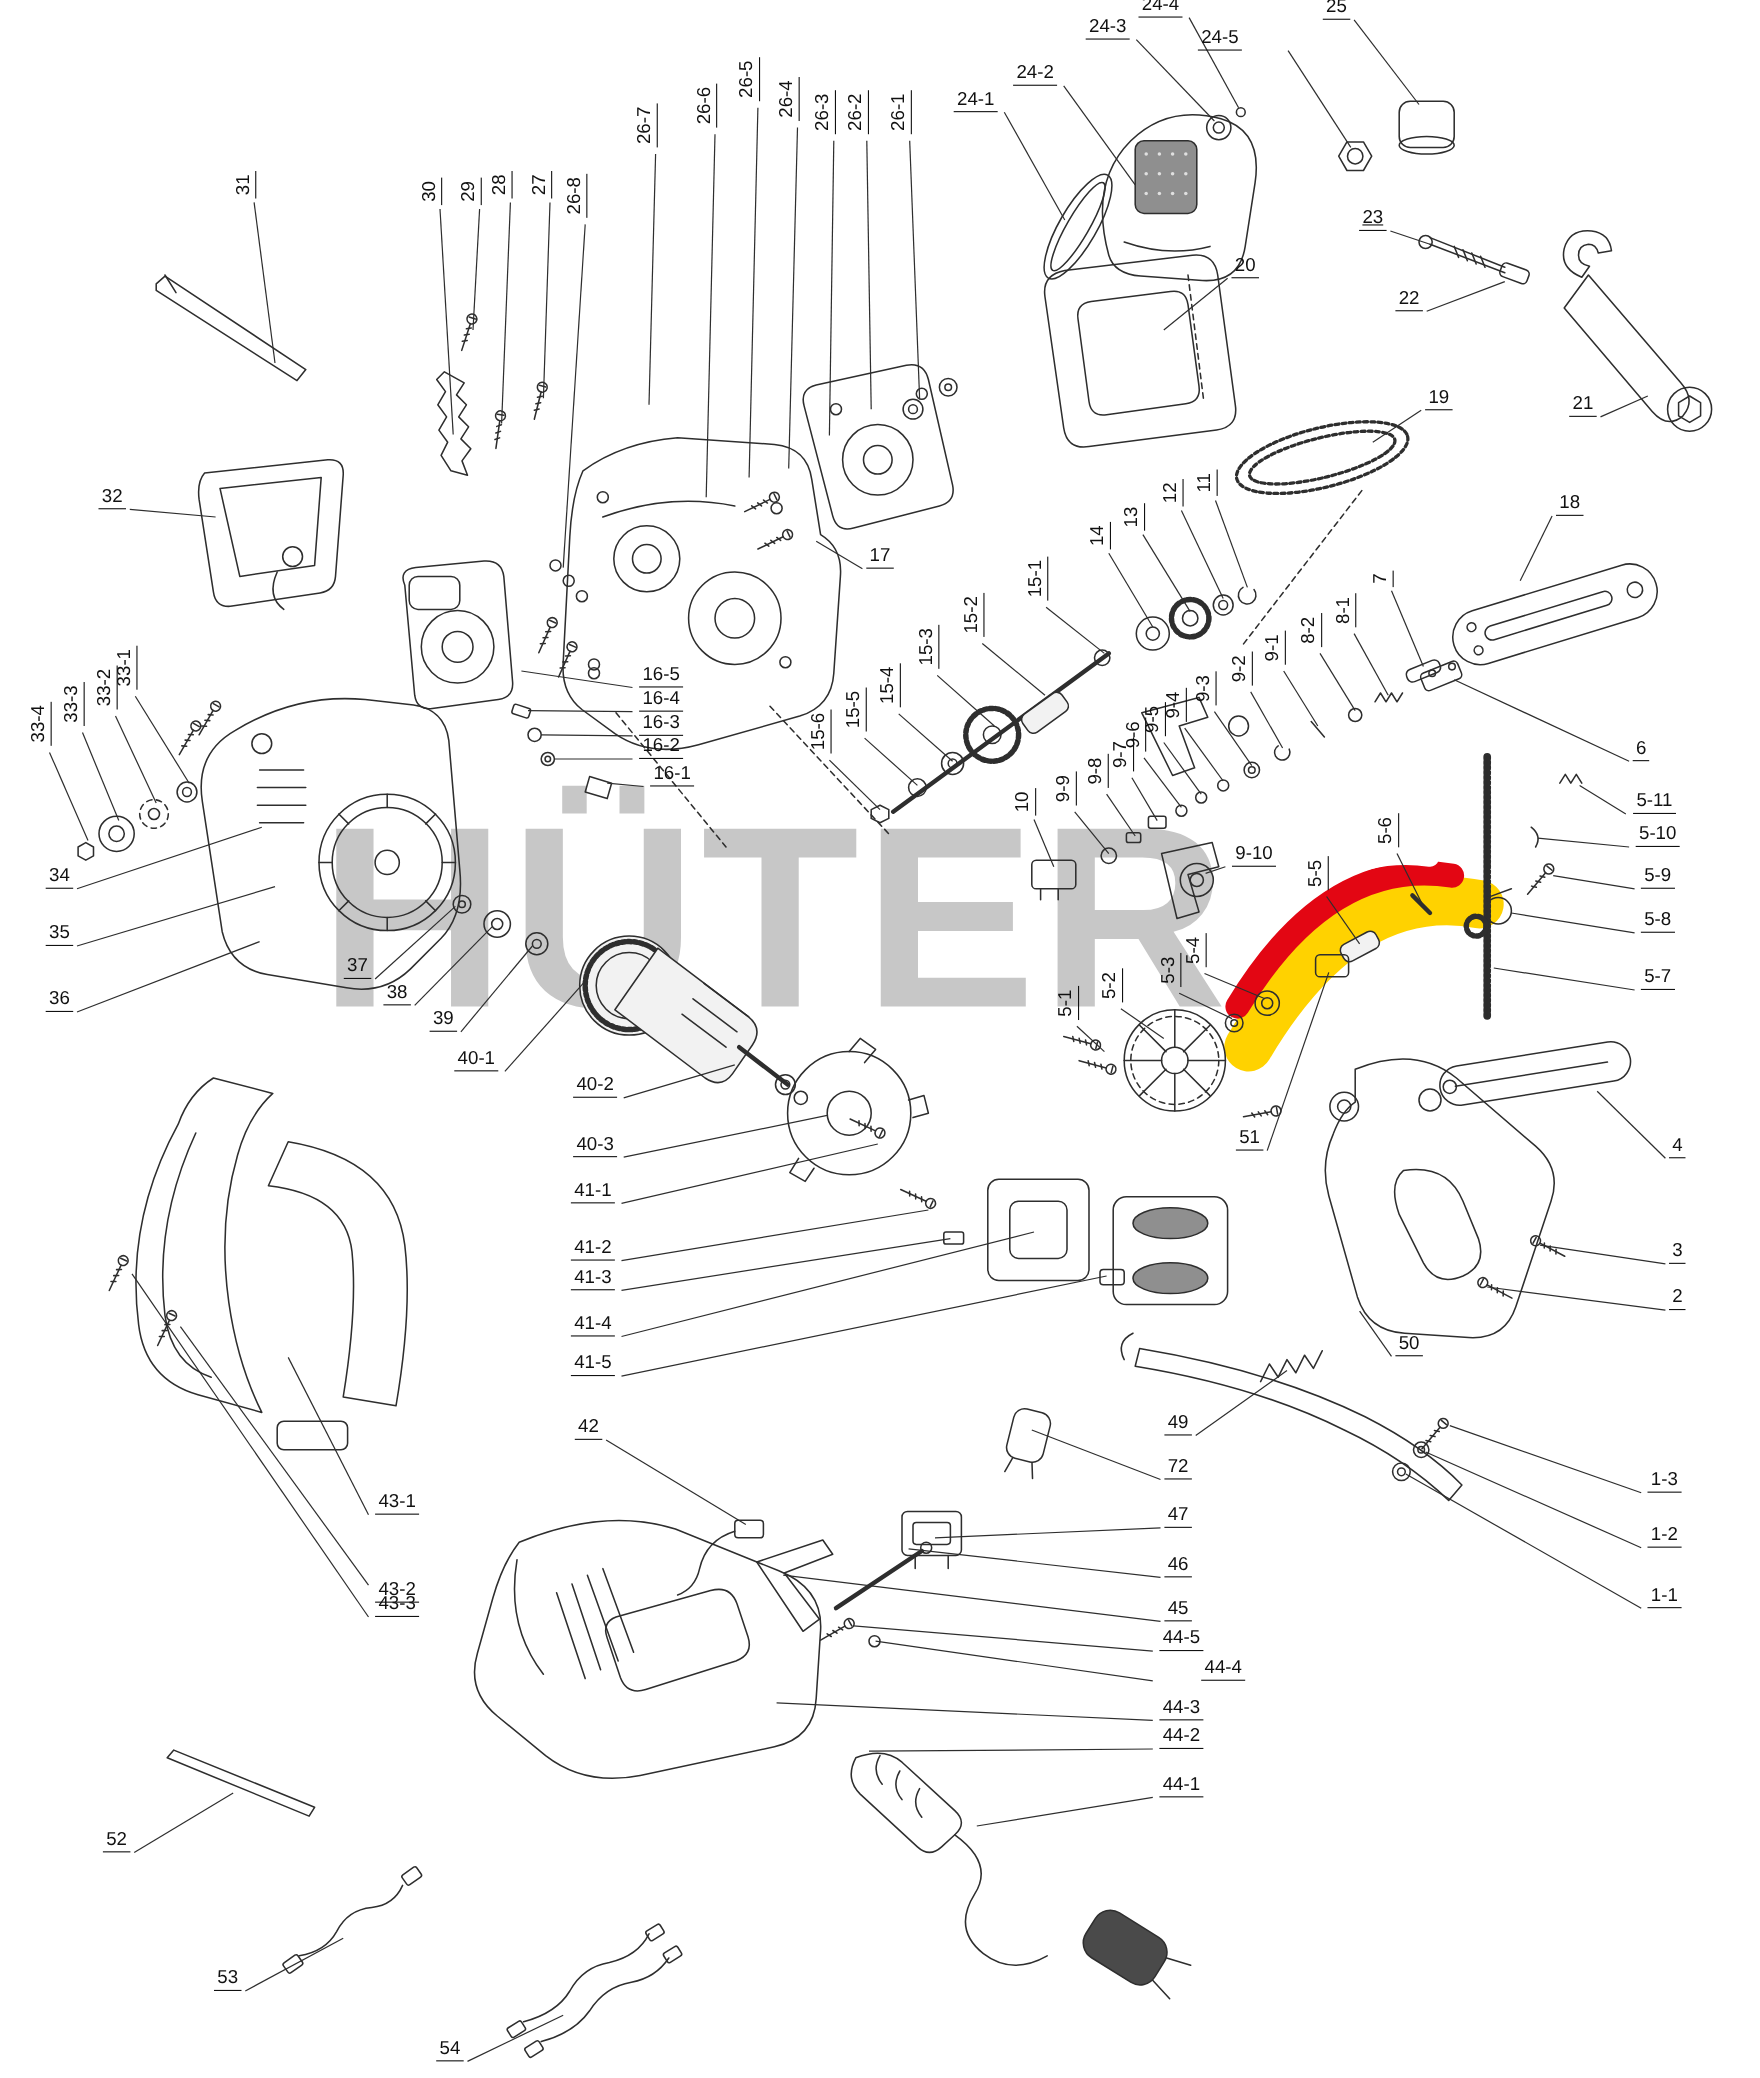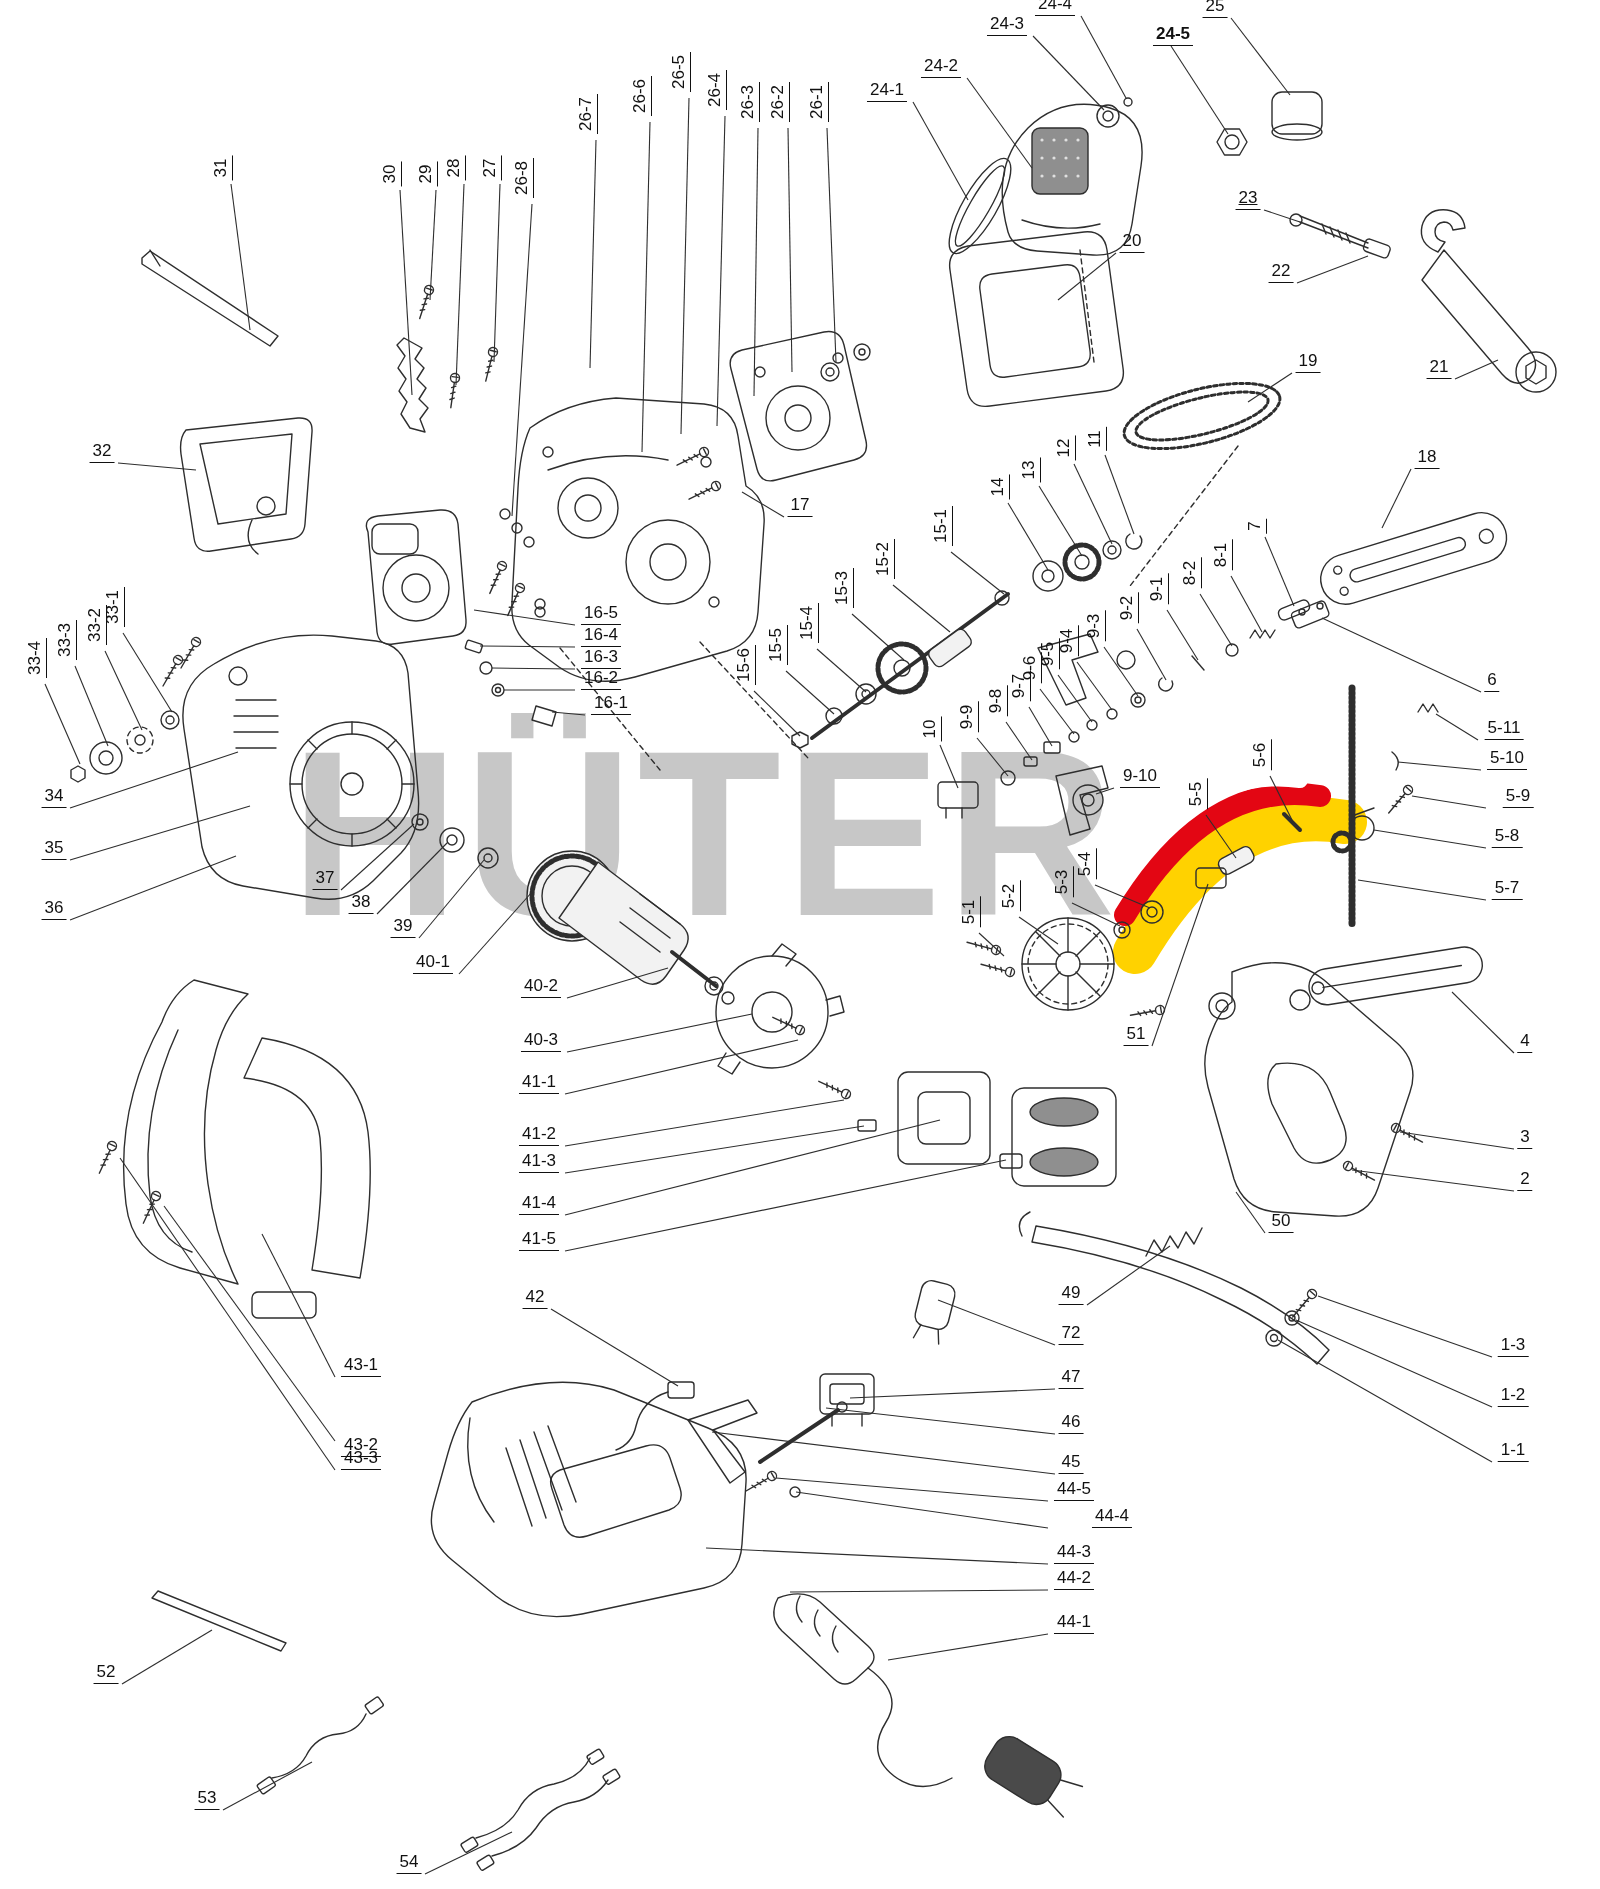--- a/index.html
+++ b/index.html
@@ -597,21 +597,21 @@
       <div class="part-label vert" style="left: 641px; top: 96px;">26-6</div>
       <div class="part-label vert" style="left: 680px; top: 72px;">26-5</div>
       <div class="part-label vert" style="left: 716px; top: 90px;">26-4</div>
       <div class="part-label vert" style="left: 749px; top: 102px;">26-3</div>
       <div class="part-label vert" style="left: 779px; top: 102px;">26-2</div>
       <div class="part-label vert" style="left: 818px; top: 102px;">26-1</div>
       <div class="part-label" style="left: 887px; top: 102px;">24-1</div>
       <div class="part-label" style="left: 941px; top: 78px;">24-2</div>
       <div class="part-label" style="left: 1007px; top: 36px;">24-3</div>
       <div class="part-label" style="left: 1055px; top: 16px;">24-4</div>
-      <div class="part-label" style="left: 1173px; top: 46px; font-weight: bold;">24-5</div>
+      <div class="part-label" style="left: 1109px; top: 46px;">24-5</div>
       <div class="part-label" style="left: 1215px; top: 18px;">25</div>
       <div class="part-label" style="left: 1248px; top: 210px; text-decoration: underline;">23</div>
       <div class="part-label" style="left: 1281px; top: 283px;">22</div>
       <div class="part-label" style="left: 1132px; top: 253px;">20</div>
       <div class="part-label" style="left: 1308px; top: 373px;">19</div>
       <div class="part-label" style="left: 1439px; top: 379px;">21</div>
       <div class="part-label" style="left: 1427px; top: 469px;">18</div>
       <div class="part-label" style="left: 800px; top: 517px;">17</div>
       <div class="part-label" style="left: 102px; top: 463px;">32</div>
       <div class="part-label" style="left: 601px; top: 625px;">16-5</div>
@@ -657,21 +657,21 @@
       <div class="part-label vert" style="left: 1049px; top: 654px;">9-5</div>
       <div class="part-label vert" style="left: 1031px; top: 668px;">9-6</div>
       <div class="part-label vert" style="left: 1020px; top: 686px;">9-7</div>
       <div class="part-label vert" style="left: 997px; top: 701px;">9-8</div>
       <div class="part-label vert" style="left: 968px; top: 717px;">9-9</div>
       <div class="part-label vert" style="left: 931px; top: 729px;">10</div>
       <div class="part-label" style="left: 1140px; top: 788px;">9-10</div>
       <div class="part-label" style="left: 1492px; top: 692px;">6</div>
       <div class="part-label" style="left: 1504px; top: 740px;">5-11</div>
       <div class="part-label" style="left: 1507px; top: 770px;">5-10</div>
-      <div class="part-label" style="left: 1507px; top: 808px; margin-left: 11px;">5-9</div>
+      <div class="part-label" style="left: 1507px; top: 808px;">5-9</div>
       <div class="part-label" style="left: 1507px; top: 848px;">5-8</div>
       <div class="part-label" style="left: 1507px; top: 900px;">5-7</div>
       <div class="part-label vert" style="left: 1261px; top: 755px;">5-6</div>
       <div class="part-label vert" style="left: 1197px; top: 794px;">5-5</div>
       <div class="part-label vert" style="left: 1086px; top: 864px;">5-4</div>
       <div class="part-label vert" style="left: 1063px; top: 882px;">5-3</div>
       <div class="part-label vert" style="left: 1010px; top: 896px;">5-2</div>
       <div class="part-label vert" style="left: 970px; top: 912px;">5-1</div>
       <div class="part-label" style="left: 1136px; top: 1046px;">51</div>
       <div class="part-label" style="left: 1525px; top: 1053px;">4</div>

